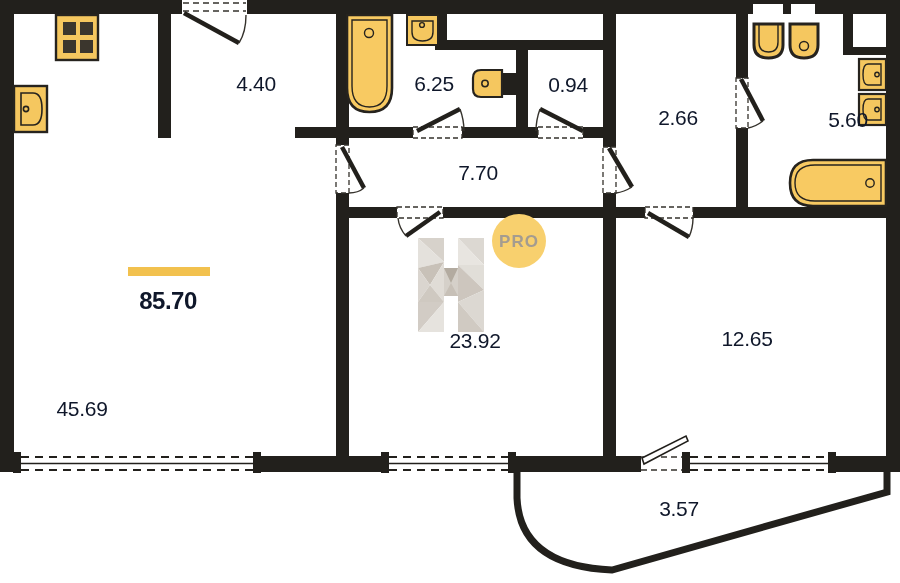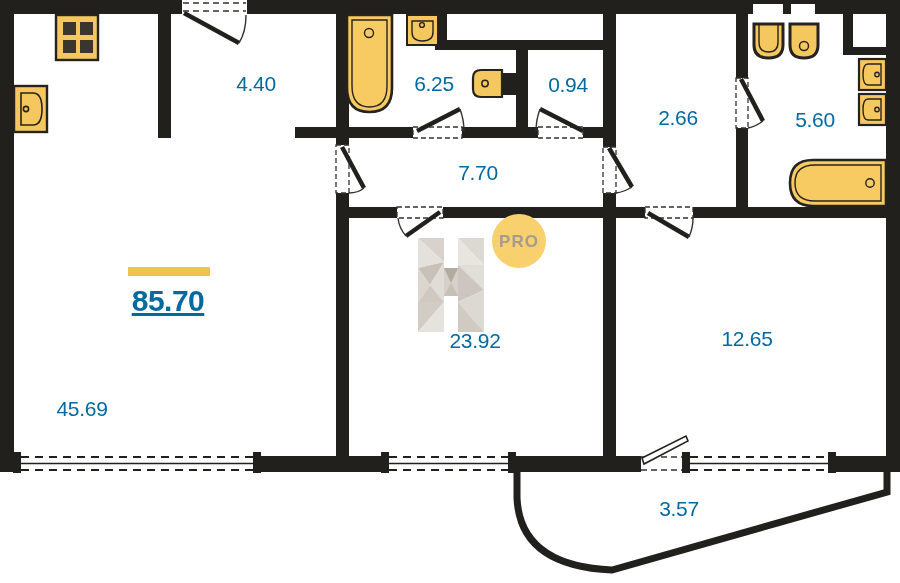--- a/index.html
+++ b/index.html
@@ -1,21 +1,21 @@
 <!DOCTYPE html>
 <html><head>
 <meta charset="utf-8">
 <style>
   html,body{margin:0;padding:0;background:#fff;}
   .canvas{position:relative;width:900px;height:583px;background:#ffffff;overflow:hidden;
           font-family:"Liberation Sans", sans-serif;}
   .plan-svg{position:absolute;left:0;top:0;width:900px;height:583px;}
-  .lbl{position:absolute;transform:translate(-50%,-50%);color:#0369a1;font-size:21px;
+  .lbl{position:absolute;transform:translate(-50%,-50%);color:#0f172a;font-size:21px;
        letter-spacing:-0.3px;white-space:nowrap;}
-  .lbl-total{font-size:30px;font-weight:bold;letter-spacing:-0.5px;text-decoration:underline;}
+  .lbl-total{font-size:24px;font-weight:bold;letter-spacing:-0.5px;}
   .accent-bar{position:absolute;left:128px;top:267px;width:82px;height:9px;background:#f2c14e;}
 </style>
 </head>
 <body>
 
 <div class="canvas">
   <svg class="plan-svg" viewBox="0 0 900 583">
 
     <g fill="#22201c">
 
@@ -226,21 +226,21 @@
         <text x="519" y="247" text-anchor="middle" font-family="Liberation Sans, sans-serif" font-size="17" font-weight="600" letter-spacing="1" fill="#a49c90">PRO</text>
       </g>
     </g>
   </svg>
 
   <div class="lbl" style="left:256px;top:84px">4.40</div>
   <div class="lbl" style="left:434px;top:84px">6.25</div>
   <div class="lbl" style="left:568px;top:85px">0.94</div>
   <div class="lbl" style="left:478px;top:173px">7.70</div>
   <div class="lbl" style="left:678px;top:118px">2.66</div>
-  <div class="lbl" style="left:815px;top:120px">5.60</div>
+  <div class="lbl" style="left:848px;top:120px">5.60</div>
   <div class="lbl" style="left:475px;top:341px">23.92</div>
   <div class="lbl" style="left:747px;top:339px">12.65</div>
   <div class="lbl" style="left:82px;top:409px">45.69</div>
   <div class="lbl" style="left:679px;top:509px">3.57</div>
 
   <div class="accent-bar"></div>
   <div class="lbl lbl-total" style="left:168px;top:301px">85.70</div>
 </div>
 
 </body></html>

